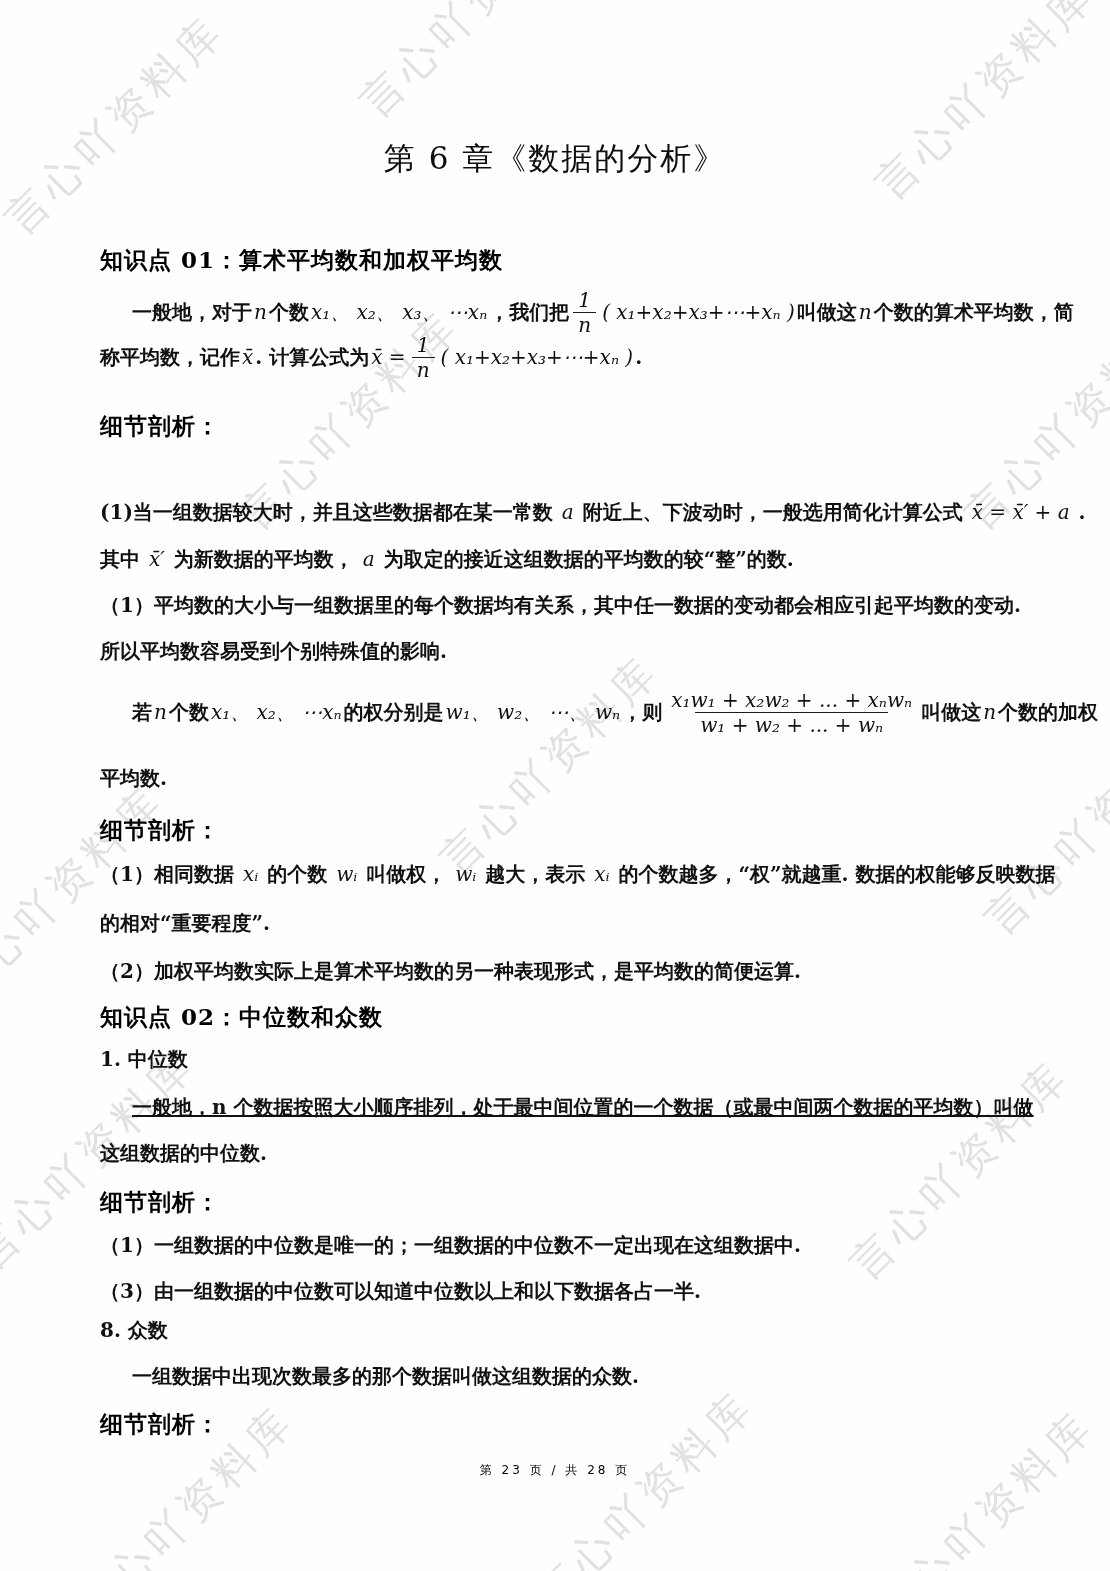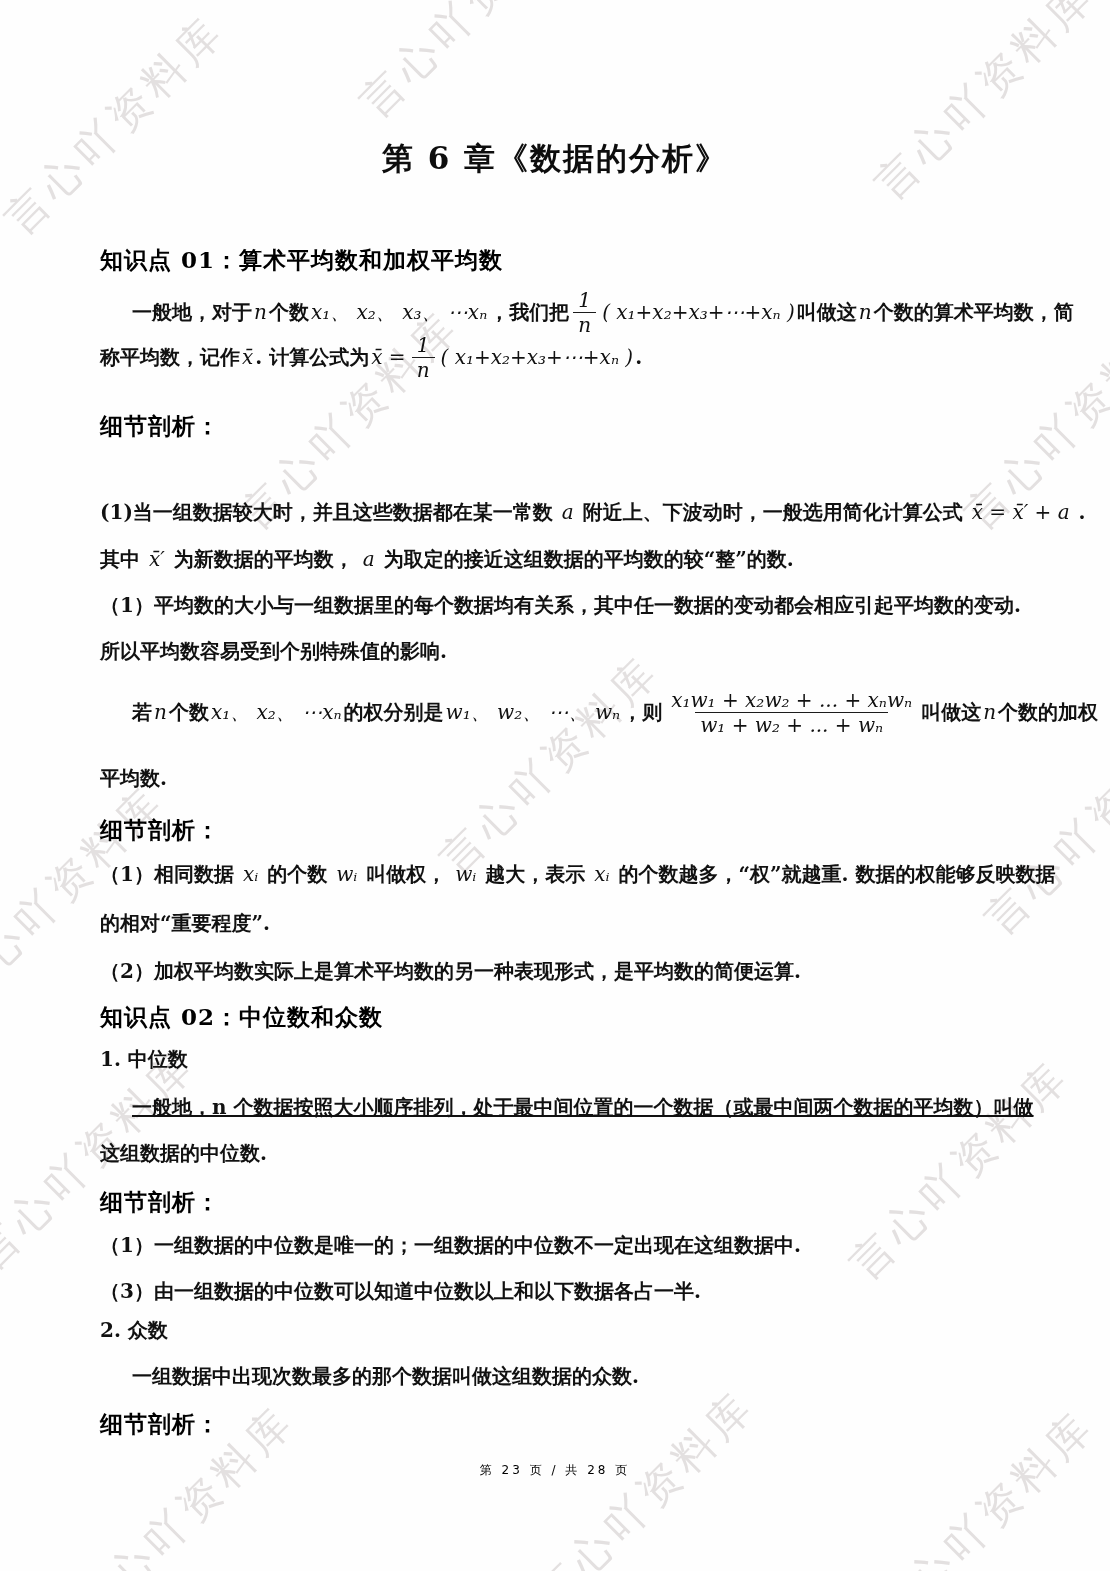--- a/index.html
+++ b/index.html
@@ -19,21 +19,21 @@
     letter-spacing:6px;
     font-family:"DejaVu Sans","Liberation Sans",sans-serif;
     color:rgba(185,177,177,0.38);
     transform:translate(-50%,-50%) rotate(-45deg);
     pointer-events:none;
     user-select:none;
   }
   .doc-title{
     position:absolute;top:138px;left:0;width:100%;
     text-align:center;
-    font-size:31px;font-weight:bold;letter-spacing:2px;
+    font-size:31px;font-weight:normal;letter-spacing:2px;
     color:#0d0d0d;
   }
   .line{
     position:absolute;left:100px;
     font-size:20px;
     white-space:nowrap;
     line-height:1.25;
   }
   .indent{left:132px;}
   .heading{
@@ -143,19 +143,19 @@
   <div class="line" style="top:862px;"><span class="cjk">（1）相同数据 </span><span class="math">xᵢ</span><span class="cjk"> 的个数 </span><span class="math">wᵢ</span><span class="cjk"> 叫做权， </span><span class="math">wᵢ</span><span class="cjk"> 越大，表示 </span><span class="math">xᵢ</span><span class="cjk"> 的个数越多，“权”就越重.  数据的权能够反映数据</span></div>
   <div class="line" style="top:911px;"><span class="cjk">的相对“重要程度”.</span></div>
   <div class="line" style="top:959px;"><span class="cjk">（2）加权平均数实际上是算术平均数的另一种表现形式，是平均数的简便运算.</span></div>
   <div class="line heading" style="top:1003px;"><span class="cjk">知识点 02：中位数和众数</span></div>
   <div class="line" style="top:1047px;"><span class="cjk">1. 中位数</span></div>
   <div class="line indent" style="top:1095px;text-decoration:underline;"><span class="cjk">一般地，n 个数据按照大小顺序排列，处于最中间位置的一个数据（或最中间两个数据的平均数）叫做</span></div>
   <div class="line" style="top:1141px;"><span class="cjk">这组数据的中位数.</span></div>
   <div class="line heading" style="top:1188px;"><span class="cjk">细节剖析：</span></div>
   <div class="line" style="top:1233px;"><span class="cjk">（1）一组数据的中位数是唯一的；一组数据的中位数不一定出现在这组数据中.</span></div>
   <div class="line" style="top:1279px;"><span class="cjk">（3）由一组数据的中位数可以知道中位数以上和以下数据各占一半.</span></div>
-  <div class="line" style="top:1318px;"><span class="cjk">2. 众数</span></div>
+  <div class="line" style="top:1318px;"><span class="cjk">8. 众数</span></div>
   <div class="line indent" style="top:1364px;"><span class="cjk">一组数据中出现次数最多的那个数据叫做这组数据的众数.</span></div>
   <div class="line heading" style="top:1410px;"><span class="cjk">细节剖析：</span></div>
 
   <div class="footer">第 23 页 / 共 28 页</div>
 
 </div>
 
 </body></html>

